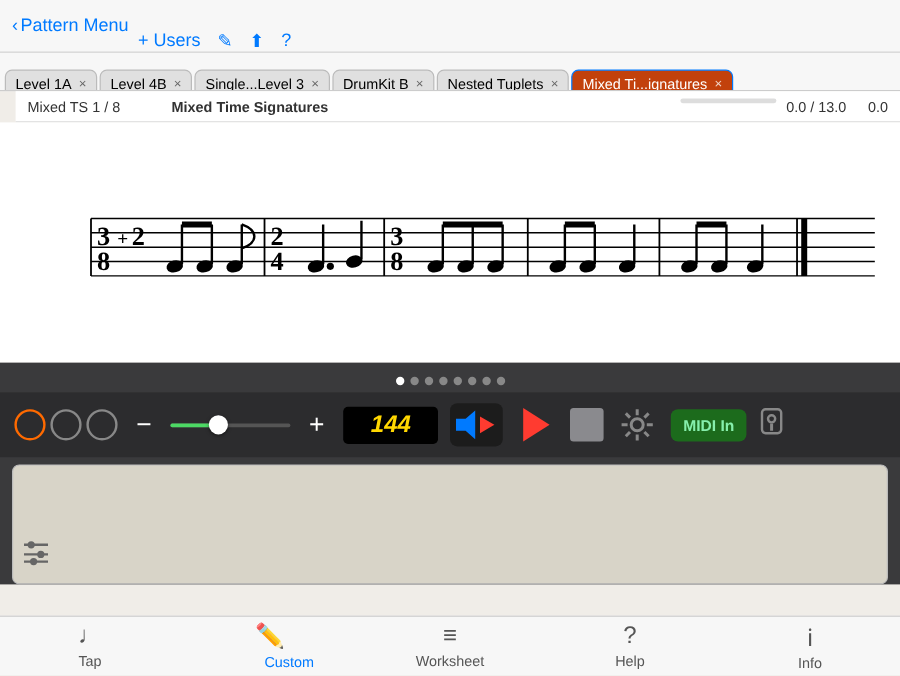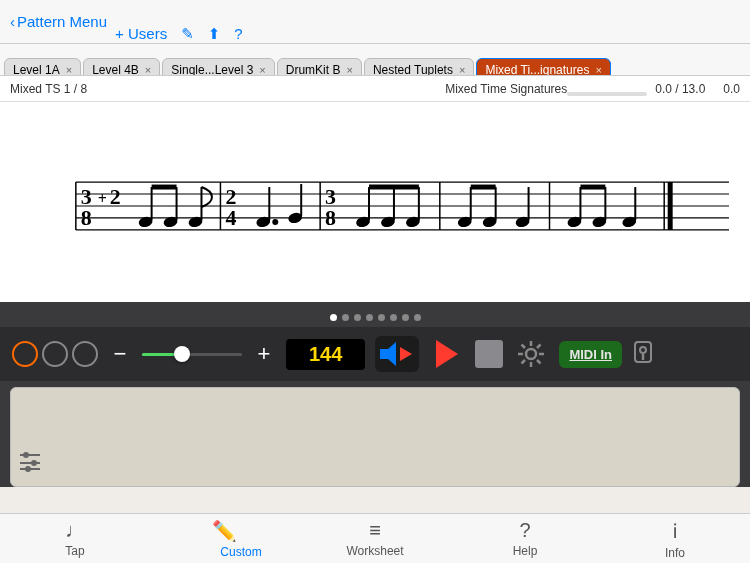--- a/index.html
+++ b/index.html
@@ -72,24 +72,25 @@
     
     .info-bar {
       display: flex;
       align-items: center;
       background: #fff;
       border-bottom: 1px solid #ddd;
       height: 26px;
       padding: 0 10px;
       font-size: 12px;
       color: #333;
+      margin-left: 13px;
     }
     .info-left { width: 120px; }
-    .info-center { flex: 1; text-align: right; font-weight: 400; }
-    .info-right { display: flex; align-items: flex-end; gap: 8px; }
+    .info-center { flex: 1; text-align: left; font-weight: 700; }
+    .info-right { display: flex; align-items: flex-start; gap: 8px; }
     .progress-bar-bg {
       width: 80px; height: 4px;
       background: #ddd; border-radius: 2px; overflow: hidden;
     }
     .progress-bar-fill {
       height: 100%; background: #333; border-radius: 2px;
       width: 0%;
     }
 
     
@@ -151,21 +152,21 @@
     }
     .slider-thumb {
       position: absolute; left: calc(40% - 8px); top: -7px;
       width: 16px; height: 16px; border-radius: 50%;
       background: #fff; box-shadow: 0 1px 3px rgba(0,0,0,0.5);
     }
     .tempo-display {
       background: #000; color: #ffd700;
       font-size: 20px; font-weight: bold;
       padding: 4px 23px; border-radius: 4px;
-      min-width: 56px; text-align: center;
+      min-width: 56px; text-align: center; font-style: italic;
     }
     .sound-btn {
       width: 44px; height: 36px;
       background: linear-gradient(to right, #1c1c1c, #1c1c1c);
       border-radius: 6px; display: flex; align-items: center;
       justify-content: center; cursor: pointer; overflow: hidden;
     }
     .play-btn {
       width: 36px; height: 36px; display: flex; align-items: center;
       justify-content: center; cursor: pointer;
@@ -178,23 +179,23 @@
     }
     .stop-btn {
       width: 32px; height: 32px;
       background: #a0a0a0; border-radius: 4px; cursor: pointer;
     }
     .settings-btn {
       width: 36px; height: 36px; cursor: pointer;
       display: flex; align-items: center; justify-content: center;
     }
     .midi-btn {
-      background: #1c6b1c; color: #e5e5e5;
+      background: #1c6b1c; color: #86efac;
       font-size: 13px; font-weight: 600;
-      padding: 6px 10px; border-radius: 6px; cursor: pointer; text-decoration: underline;
+      padding: 6px 10px; border-radius: 6px; cursor: pointer;
     }
     .sustain-icon {
       color: #888; font-size: 20px; cursor: pointer;
     }
 
     
     .waveform-area {
       background: #d8d4c8;
       margin: 6px 10px;
       border-radius: 6px;

